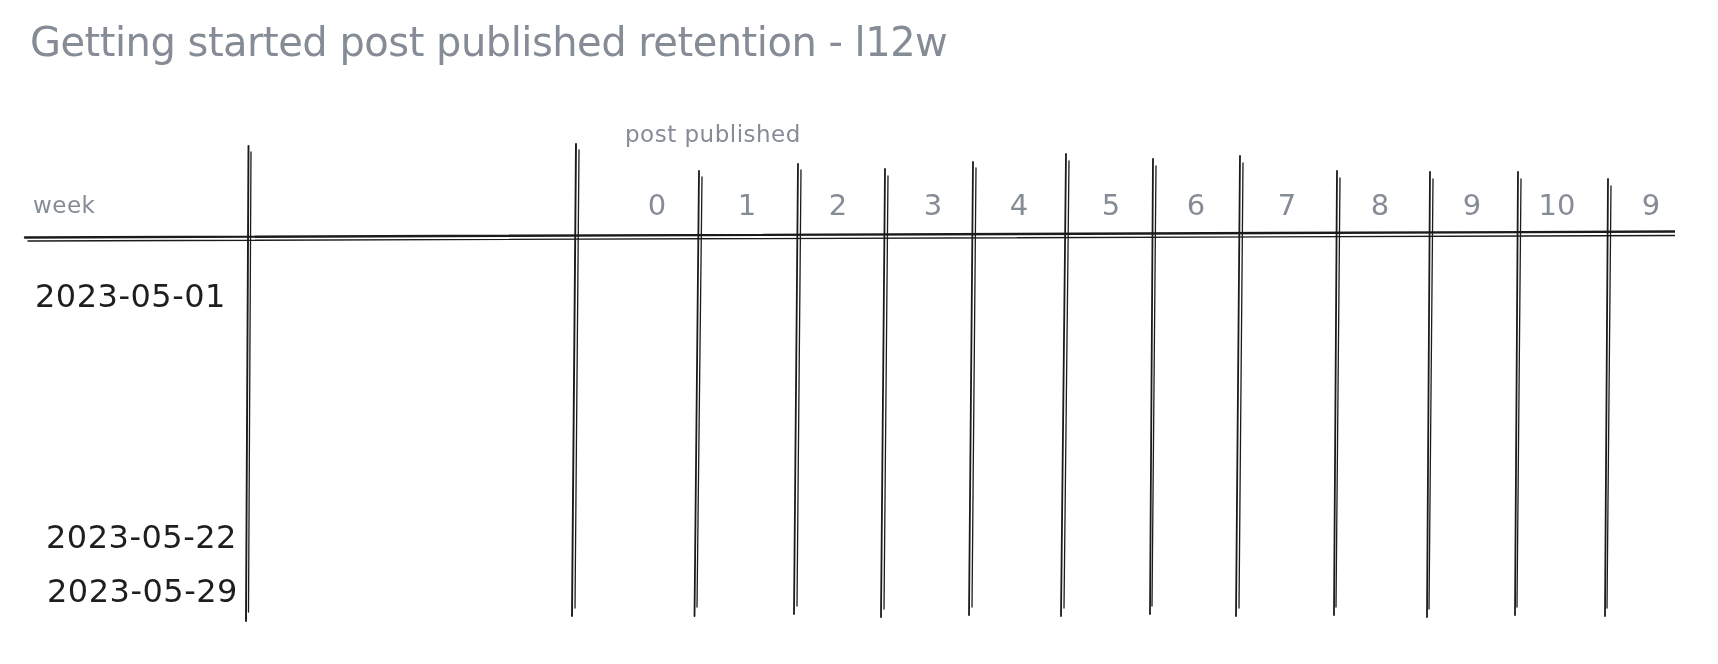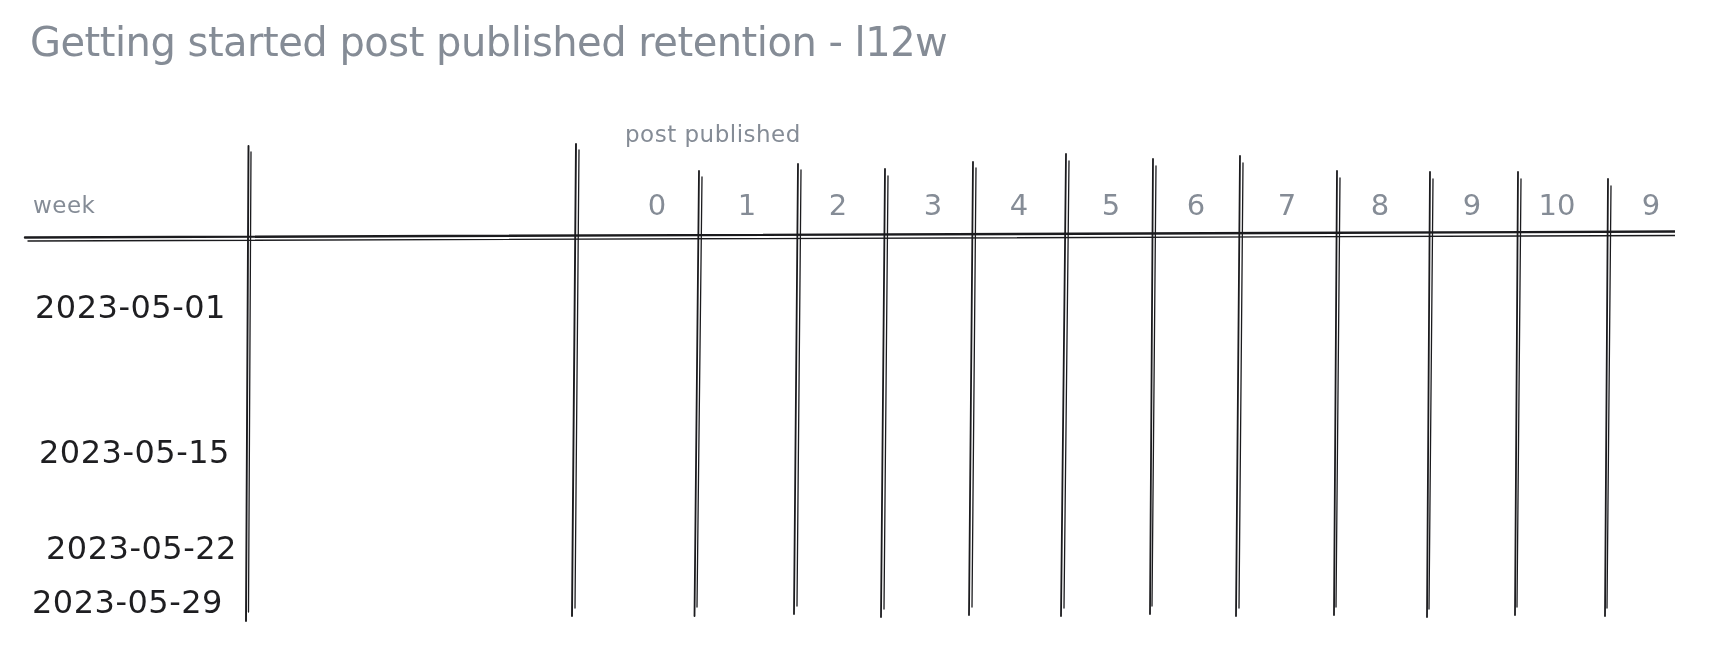--- a/index.html
+++ b/index.html
@@ -10,21 +10,21 @@
   .canvas {
     position: relative;
     width: 1675px;
     height: 664px;
     background: #ffffff;
     overflow: hidden;
     font-family: "DejaVu Sans", sans-serif;
   }
   .abs { position: absolute; white-space: nowrap; }
   .muted { color: #858C96; }
-  .ink   { color: #1E1E21; margin-top: 11px; }
+  .ink   { color: #1E1E21; }
 
   .title {
     left: 30px; top: 18px;
     font-size: 40px;
     letter-spacing: -0.5px;
     line-height: 48px;
   }
   .group-label {
     left: 625px; top: 120px;
     font-size: 23px;
@@ -123,17 +123,16 @@
   <div class="abs num-header muted" style="left:1019px">4</div>
   <div class="abs num-header muted" style="left:1111px">5</div>
   <div class="abs num-header muted" style="left:1196px">6</div>
   <div class="abs num-header muted" style="left:1287px">7</div>
   <div class="abs num-header muted" style="left:1380px">8</div>
   <div class="abs num-header muted" style="left:1472px">9</div>
   <div class="abs num-header muted" style="left:1557px">10</div>
   <div class="abs num-header muted" style="left:1651px">9</div>
 
   <div class="abs week-row ink" style="left:35px; top:280px">2023-05-01</div>
-  <div class="abs week-row ink" style="left:39px; top:425px">2023-05-15</div>
   <div class="abs week-row ink" style="left:46px; top:521px">2023-05-22</div>
-  <div class="abs week-row ink" style="left:32px; top:575px">2023-05-29</div>
+  <div class="abs week-row ink" style="left:47px; top:575px">2023-05-29</div>
 
 </div>
 
 </body></html>

